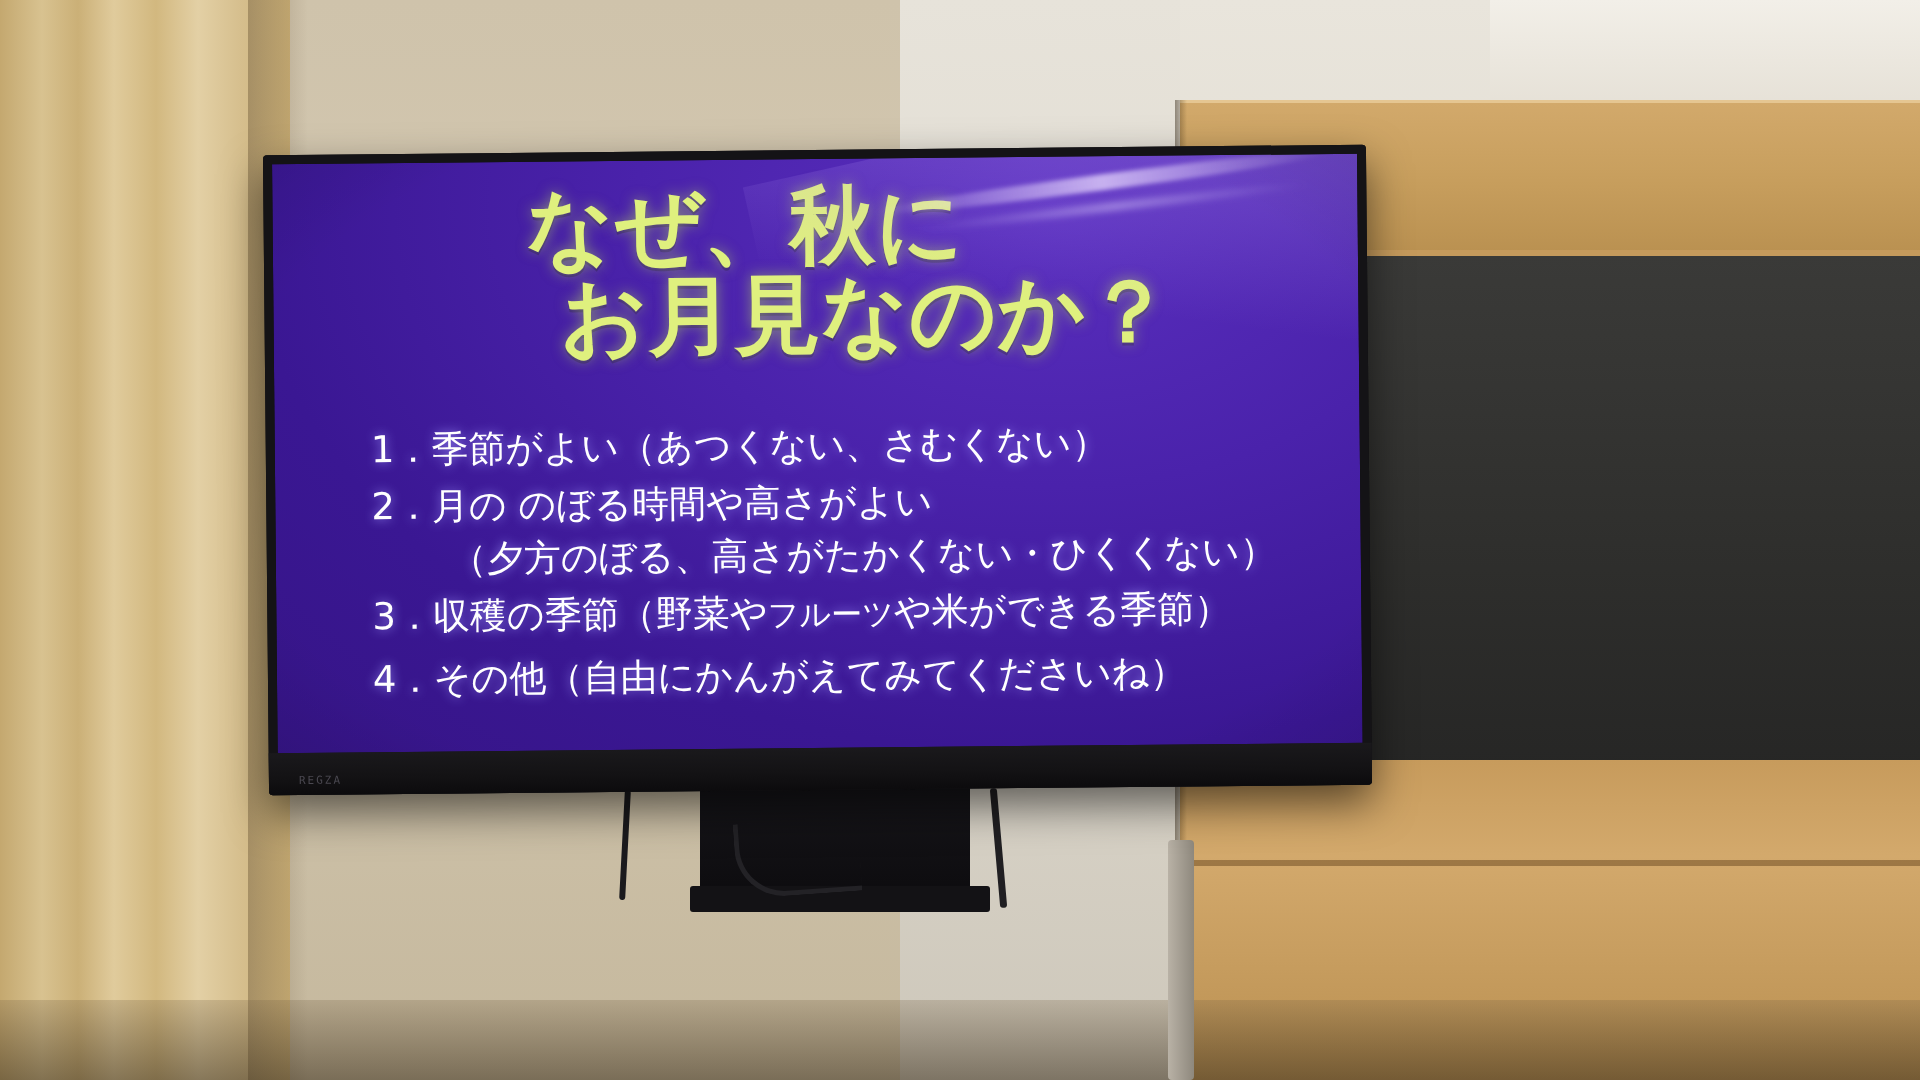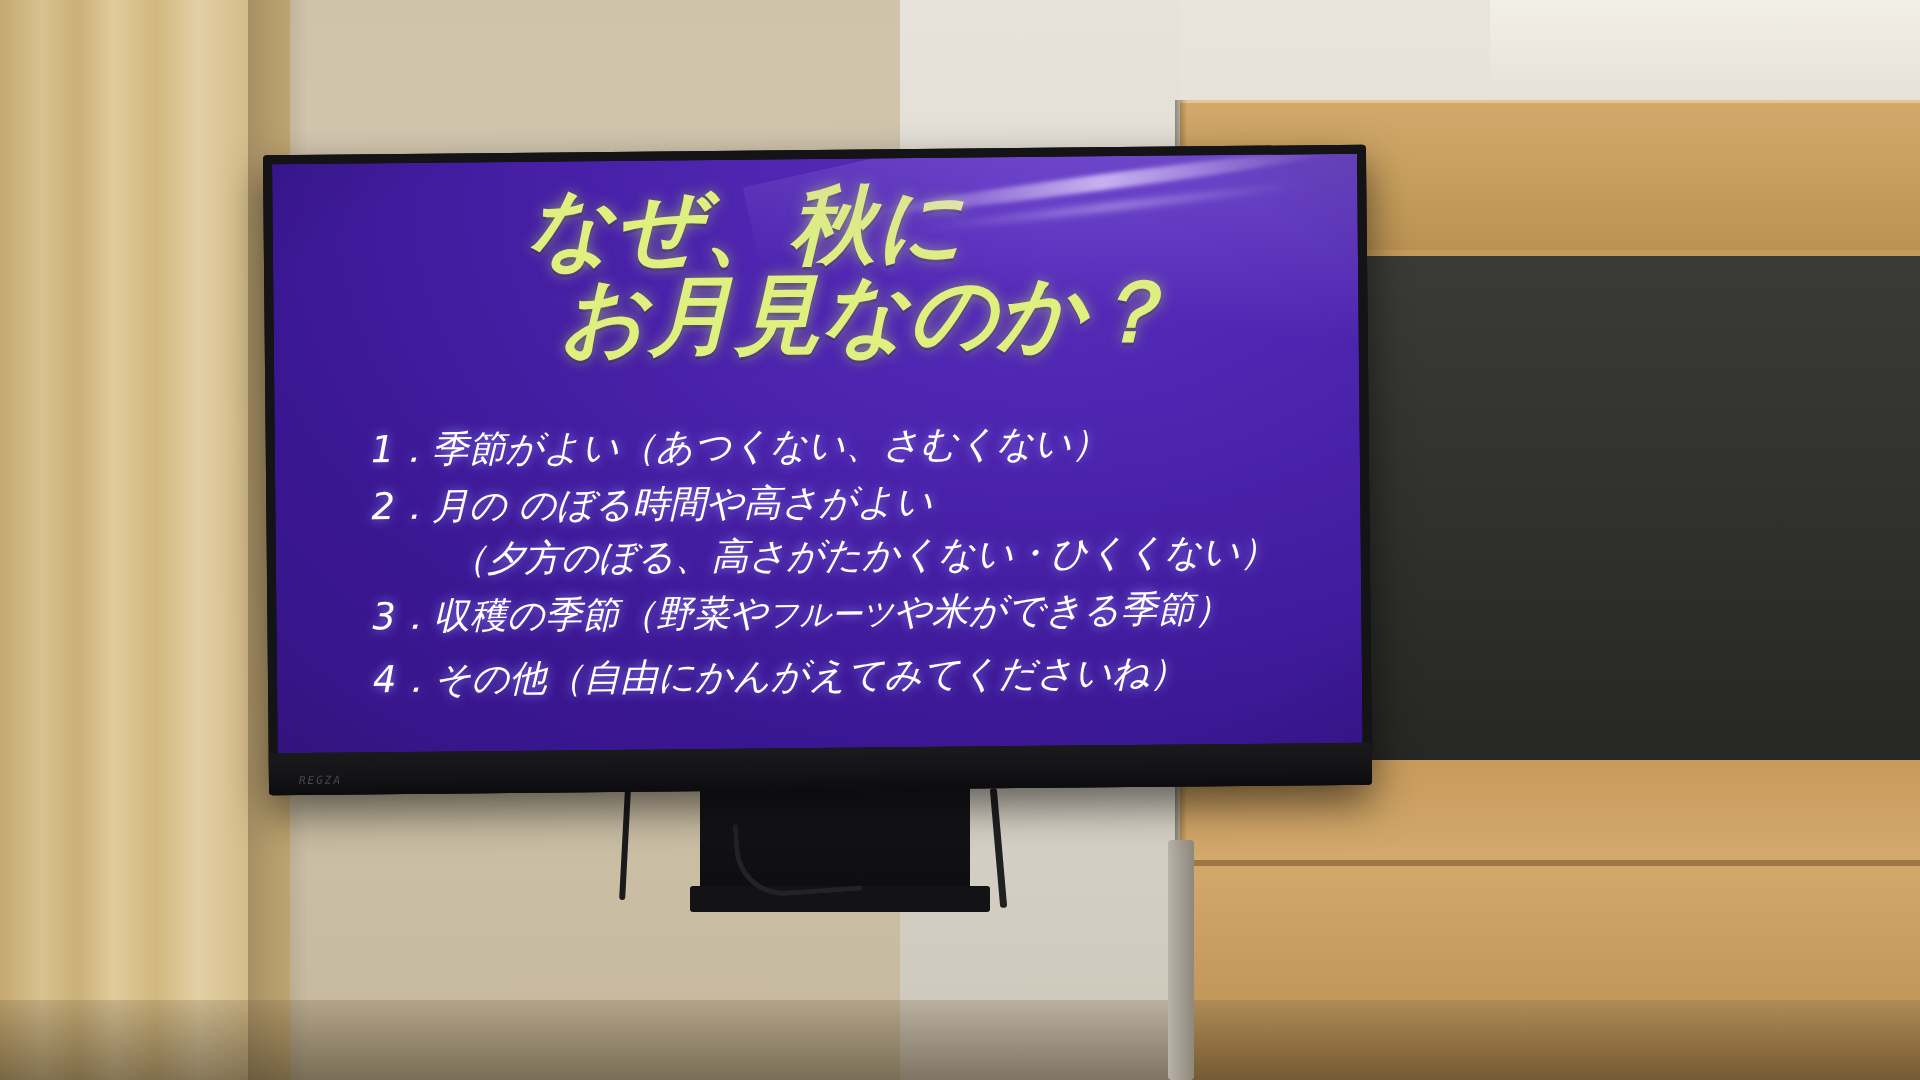--- a/index.html
+++ b/index.html
@@ -3,21 +3,21 @@
 <meta charset="utf-8">
 <title>Slide Photo</title>
 <style>
   html,body{margin:0;padding:0;background:#000;}
   body{
     width:1920px;height:1080px;overflow:hidden;position:relative;
     font-family:"DejaVu Sans","Liberation Sans",sans-serif;
   }
 
   
-  .scene{position:absolute;inset:0;overflow:hidden;background:#c9bca2;font-style:italic;}
+  .scene{position:absolute;inset:0;overflow:hidden;background:#c9bca2;}
 
   .wall-left{
     position:absolute;left:0;top:0;width:300px;height:1080px;
     background:linear-gradient(90deg,#c4a86f 0%,#d8c290 14%,#cbb077 26%,
       #e0cb9c 38%,#d2b87f 52%,#e3d0a5 66%,#d6bf8e 80%,#c9ad73 100%);
   }
   .wall-left-shadow{
     position:absolute;left:248px;top:0;width:60px;height:1080px;
     background:linear-gradient(90deg,rgba(60,40,15,.30),rgba(60,40,15,0));
   }

